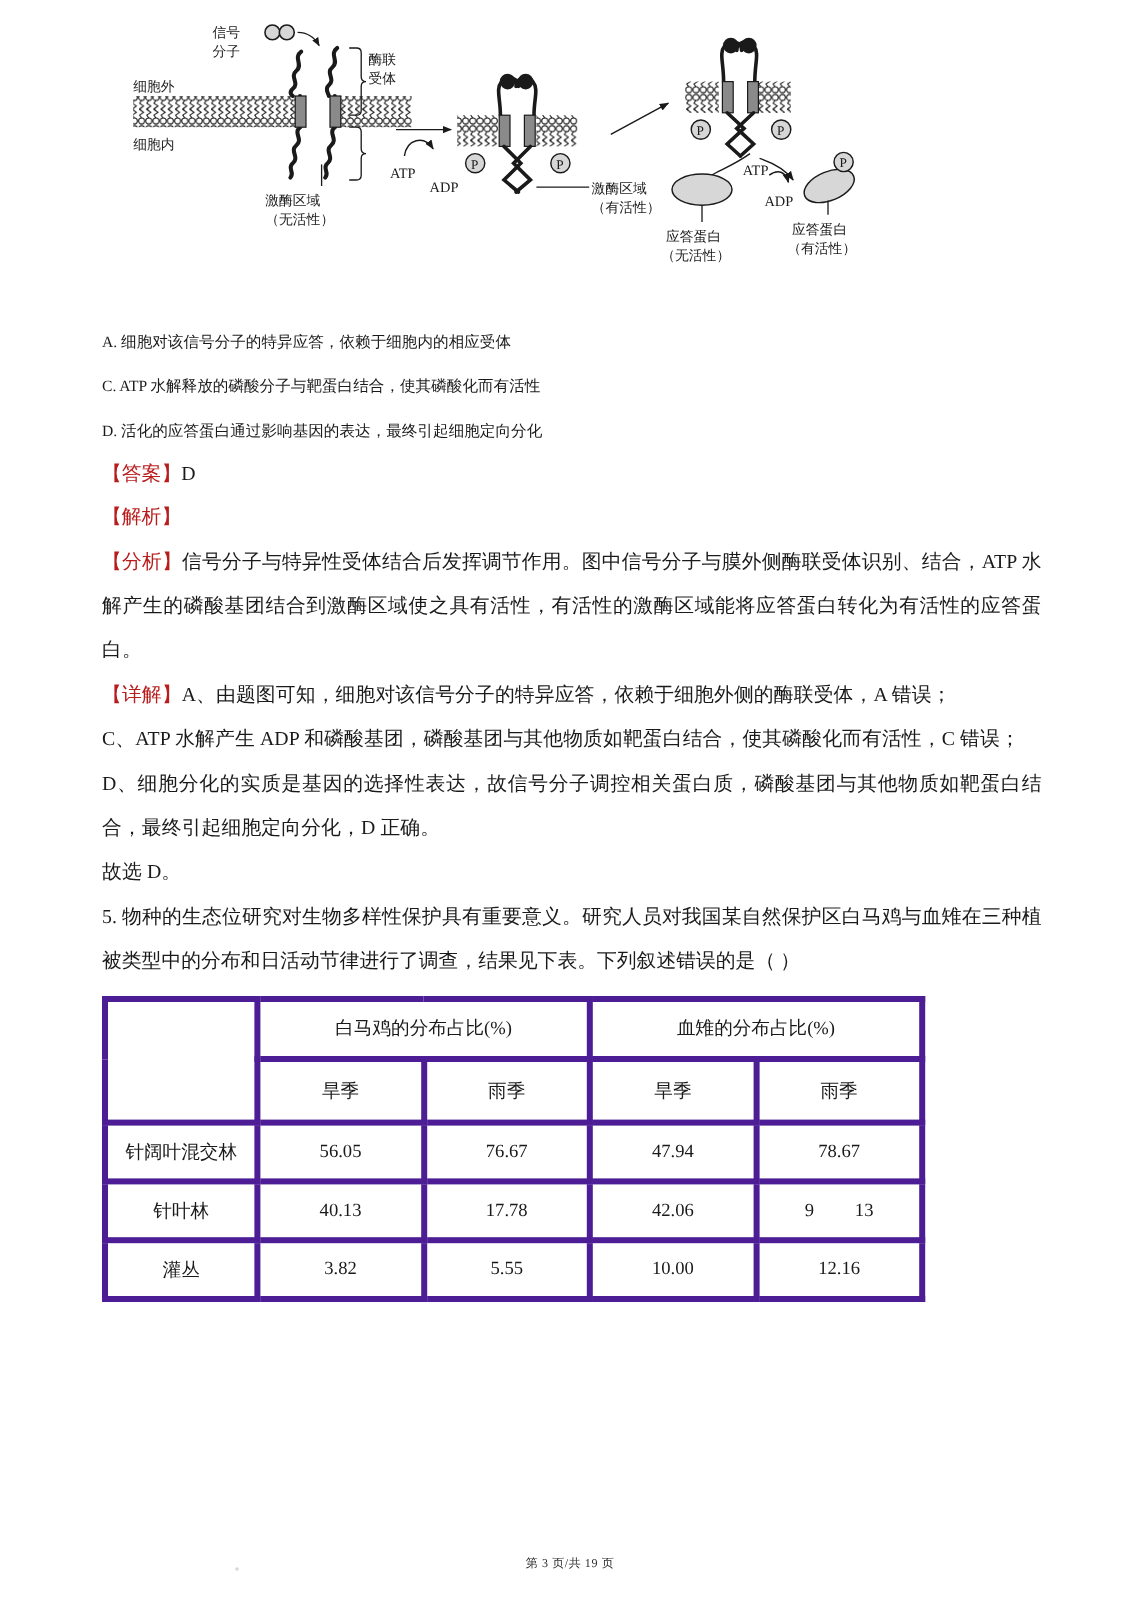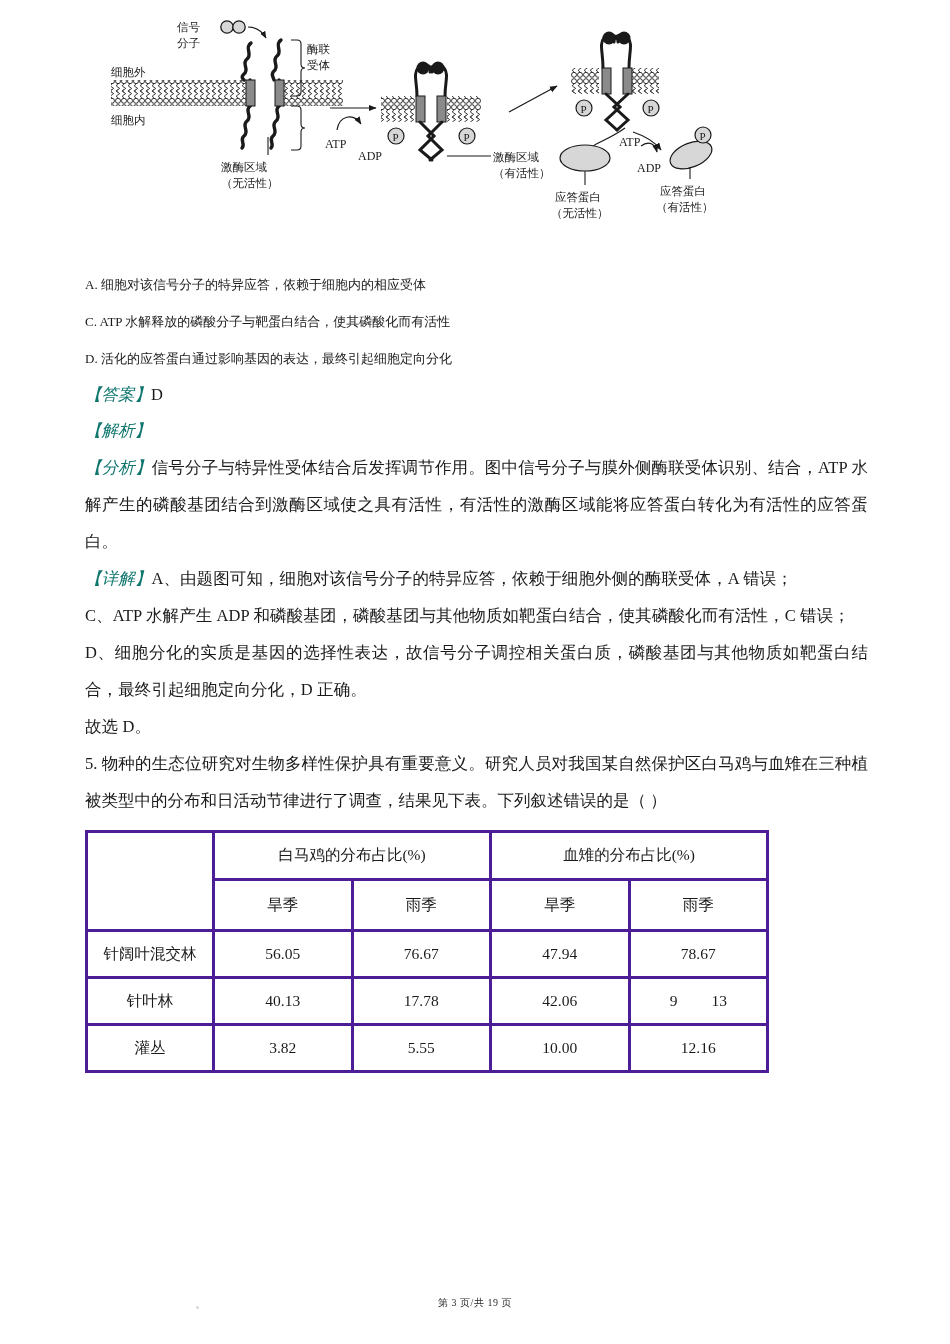--- a/index.html
+++ b/index.html
@@ -42,43 +42,42 @@
     text-align: justify;
     text-justify: inter-ideograph;
     letter-spacing: 0.1px;
   }
   .option {
     font-size: 13px;
     line-height: 37px;
     white-space: nowrap;
   }
   .tag-blue {
-    color: #0f766e;
-    font-style: italic;
+    color: #b91c1c;
   }
   .ans-line {
     font-size: 16.5px;
     line-height: 36px;
   }
   .q-stem {
     font-size: 16.5px;
     line-height: 37px;
     text-align: justify;
     text-justify: inter-ideograph;
   }
 
   
   table.data-table {
     border-collapse: collapse;
     width: 681px;
     margin-top: 11px;
     table-layout: fixed;
   }
   table.data-table td, table.data-table th {
-    border: 3px solid #4c1d95;
+    border: 5px solid #4c1d95;
     text-align: center;
     vertical-align: middle;
     font-size: 15.5px;
     font-weight: normal;
     padding: 0;
   }
   .col-label { width: 127px; }
   .col-data  { width: 138.5px; }
   .hdr-row1 td { height: 45px; }
   .hdr-row2 td { height: 48px; }

